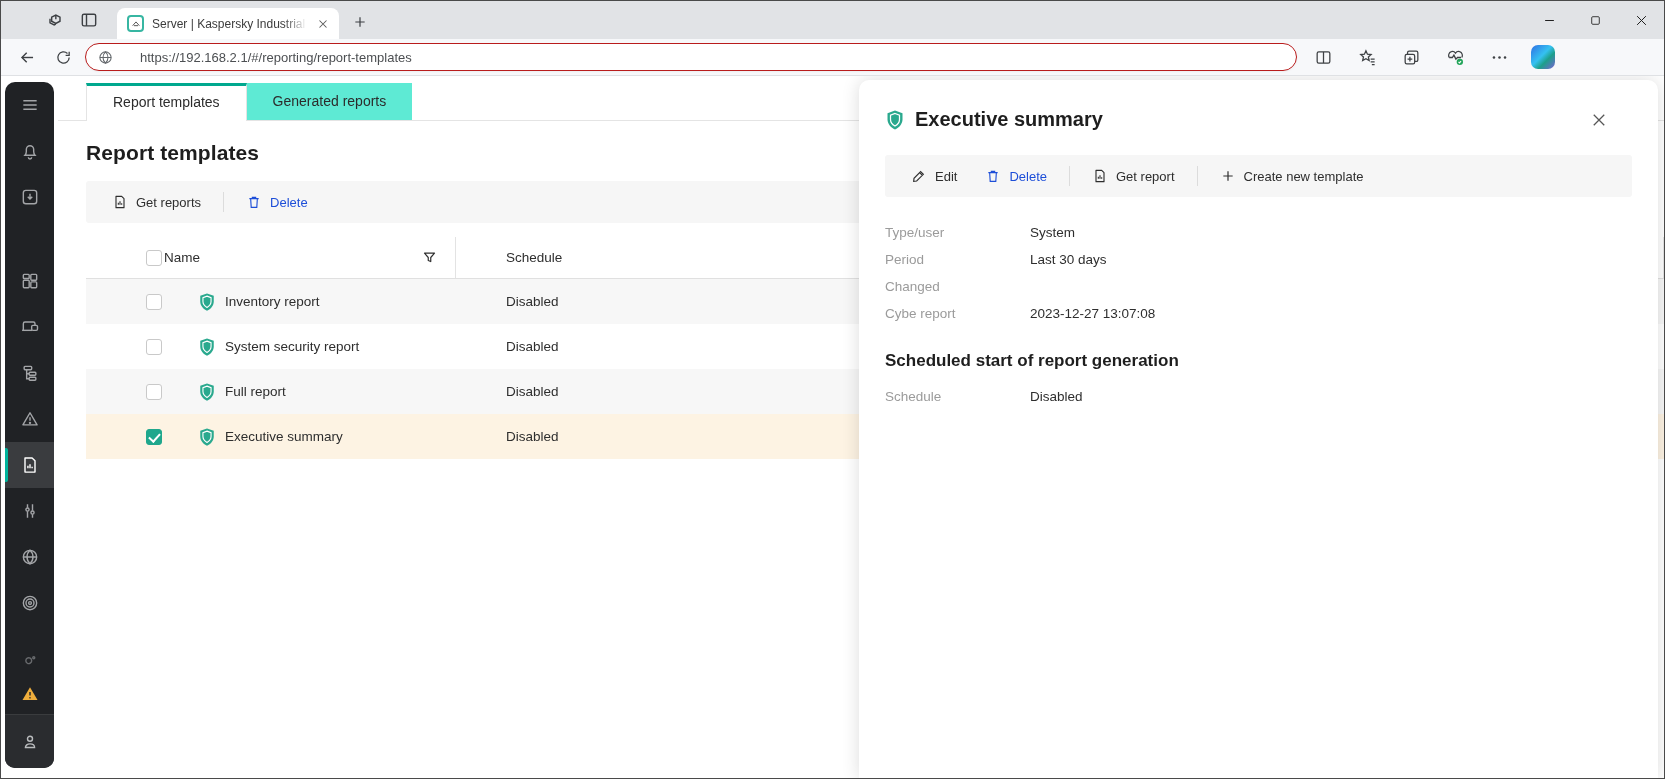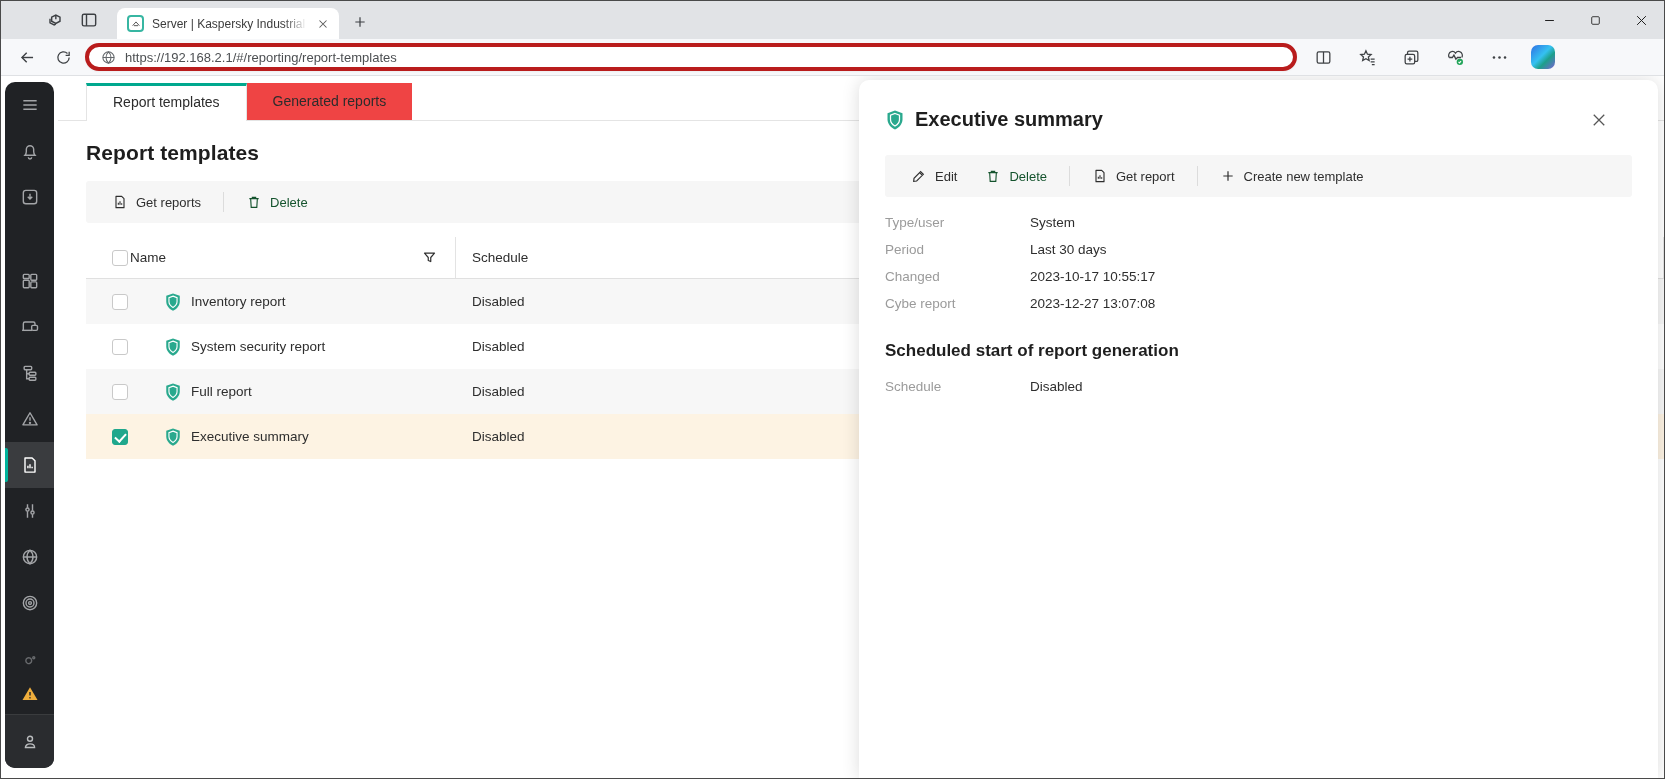--- a/index.html
+++ b/index.html
@@ -23,22 +23,22 @@
   .btab-title{ font-size:12px; color:#3b3b3b; white-space:nowrap; overflow:hidden; flex:1;
     -webkit-mask-image:linear-gradient(90deg,#000 85%,transparent); mask-image:linear-gradient(90deg,#000 85%,transparent); }
   .btab-close{ width:16px; height:16px; color:#5a5a5a; flex-shrink:0; cursor:pointer; display:flex; align-items:center; justify-content:center; }
   .newtab{ width:26px; height:26px; margin:0 0 4px 8px; color:#3c3f43; display:flex; align-items:center; justify-content:center; cursor:pointer; border-radius:4px; }
   .wctrls{ position:absolute; right:0; top:0; height:38px; display:flex; }
   .wctrl{ width:46px; height:38px; display:flex; align-items:center; justify-content:center; color:#202020; cursor:pointer; }
 
   
   .navbar{ height:37px; background:#f7f8fa; border-bottom:1px solid #dfe1e4; display:flex; align-items:center; padding:0 10px 0 12px; flex-shrink:0; }
   .nav-btn{ width:28px; height:28px; display:flex; align-items:center; justify-content:center; color:#3e4144; cursor:pointer; border-radius:4px; margin-right:8px; }
-  .urlpill{ flex:1; max-width:1212px; height:28px; background:#fff; border:4px solid #b91c1c; border-radius:14px;
-    display:flex; align-items:center; padding:0 12px; gap:9px; box-shadow:0 1px 2px rgba(0,0,0,.04); }
+  .urlpill{ flex:1; max-width:1212px; height:28px; background:#fff; border:1px solid #b91c1c; border-radius:14px;
+    display:flex; align-items:center; padding:0 12px; gap:27px; box-shadow:0 1px 2px rgba(0,0,0,.04); }
   .urlpill .globe{ width:15px; height:15px; color:#64686c; flex-shrink:0; }
   .url-text{ font-size:13px; color:#4c4f52; white-space:nowrap; }
   .nav-right{ display:flex; align-items:center; margin-left:14px; gap:20px; }
   .nav-right .nav-btn{ margin:0; width:24px; }
   .copilot{ width:24px; height:24px; border-radius:7px;
     background:linear-gradient(135deg,#2f6fe4 0%,#35c1f1 45%,#1d9f8a 65%,#7b61d6 100%); cursor:pointer; }
 
   
   .page{ flex:1; position:relative; background:#fff; overflow:hidden;padding-left:8px; }
 
@@ -51,35 +51,35 @@
   .sb-item.active{ background:#3a3c3f; color:#fff; }
   .sb-item.active::before{ content:""; position:absolute; left:0; top:6px; bottom:6px; width:3px; background:#00b39b; border-radius:0 2px 2px 0; }
   .sb-spacer{ flex:1; }
   .sb-item.partial{ height:30px; opacity:.55; }
   .sb-item.warn-filled{ height:40px; color:#efae3c; }
   .sb-user{ border-top:1px solid #3a3c3e; background:#2a2c2f; height:54px; display:flex; align-items:center; justify-content:center; color:#b9bbbd; cursor:pointer; flex-shrink:0; }
 
   
   .main{ position:absolute; left:57px; top:0; right:0; bottom:0; background:#fff; }
   .tabstrip{ display:flex; align-items:flex-end; padding-left:28px; padding-top:7px; border-bottom:1px solid #e4e4e4; }
-  .ptab{ padding:10px 26px 11px; font-size:14px; color:#2c2c2c; cursor:pointer; position:relative; background:#ef4444; }
+  .ptab{ padding:10px 26px 11px; font-size:14px; color:#2c2c2c; cursor:pointer; position:relative; background:#5eead4; }
   .ptab.active{ border:1px solid #e4e4e4; border-bottom:none; border-top:3px solid #00a88e; margin-bottom:-1px; padding-top:8px; background:#fff; }
   .content{ padding:20px 0 0 28px; }
   .page-title{ font-size:21px; font-weight:bold; color:#1e1e1e; letter-spacing:.1px; }
   .toolbar{ margin-top:16px; height:42px; background:#f6f6f6; border-radius:3px; display:flex; align-items:center; padding:0 14px; gap:4px; width:1560px; }
   .tbtn{ display:flex; align-items:center; gap:8px; padding:0 12px; height:30px; font-size:13px; color:#2e2e2e; cursor:pointer; border-radius:3px; }
   .tbtn svg{ width:16px; height:16px; }
-  .tbtn.disabled{ color:#14532d; cursor:default; }
+  .tbtn.disabled{ color:#1d4ed8; cursor:default; }
   .tsep{ width:1px; height:20px; background:#dcdcdc; margin:0 6px; }
 
   
   .tbl{ margin-top:14px; font-size:13.5px; color:#2e2e2e; }
   .trow{ display:grid; grid-template-columns:44px 326px 1fr; align-items:center; height:45px; }
   .thead{ height:42px; border-bottom:1px solid #e0e0e0; color:#2e2e2e; }
-  .cell{ display:flex; align-items:center; height:100%; }
+  .cell{ display:flex; align-items:center; height:100%;margin-left:34px; }
   .cell.name-h{ padding-right:8px; }
   .colname{ flex:1; }
   .funnel{ width:15px; height:15px; color:#2e2e2e; cursor:pointer; margin-right:10px; flex-shrink:0; }
   .colsep{ border-right:1px solid #e3e3e3; }
   .cell.sched{ padding-left:16px; }
   .cell.sched-h{ padding-left:16px; padding-right:6px; }
   .cbx{ width:16px; height:16px; border:1px solid #c9c9c9; border-radius:3px; background:#fff; margin-left:26px; cursor:pointer; flex-shrink:0; }
   .cbx.checked{ background:#1fa78c; border-color:#1fa78c; position:relative; }
   .cbx.checked::after{ content:""; position:absolute; left:4px; top:1px; width:5px; height:9px;
     border:solid #fff; border-width:0 2px 2px 0; transform:rotate(42deg); }
@@ -88,21 +88,21 @@
   .shield{ width:18px; height:20px; margin-right:9px; flex-shrink:0; }
   .name-cell{ padding-left:34px; }
 
   
   .panel{ position:absolute; top:4px; left:858px; right:6px; bottom:0; background:#fff;
     border-radius:10px 10px 0 0; box-shadow:0 0 18px rgba(0,0,0,.14); padding:0 26px; }
   .panel-head{ display:flex; align-items:center; margin-top:28px; gap:10px; }
   .panel-title{ font-size:20px; font-weight:bold; color:#1e1e1e; flex:1; }
   .panel-close{ width:22px; height:22px; color:#565656; cursor:pointer; margin-right:22px; display:flex; align-items:center; justify-content:center; }
   .panel .toolbar{ width:auto; margin-top:24px; }
-  .details{ margin-top:12px; }
+  .details{ margin-top:22px; }
   .drow{ display:grid; grid-template-columns:145px 1fr; font-size:13.5px; height:27px; align-items:center; }
   .dlabel{ color:#9b9b9b; }
   .dvalue{ color:#2e2e2e; }
   .section-title{ margin-top:24px; font-size:17px; font-weight:bold; color:#1e1e1e; }
   .section-rows{ margin-top:12px; }
 </style>
 </head>
 <body>
 
 <div class="window">
@@ -485,21 +485,20 @@
         <div class="drow">
           <span class="dlabel">Type/user</span>
           <span class="dvalue">System</span>
         </div>
         <div class="drow">
           <span class="dlabel">Period</span>
           <span class="dvalue">Last 30 days</span>
         </div>
         <div class="drow">
           <span class="dlabel">Changed</span>
-          <span class="dvalue">2023-10-17 10:55:17</span>
         </div>
         <div class="drow">
           <span class="dlabel">Cybe report</span>
           <span class="dvalue">2023-12-27 13:07:08</span>
         </div>
       </div>
 
       <div class="section-title">Scheduled start of report generation</div>
       <div class="section-rows">
         <div class="drow">

